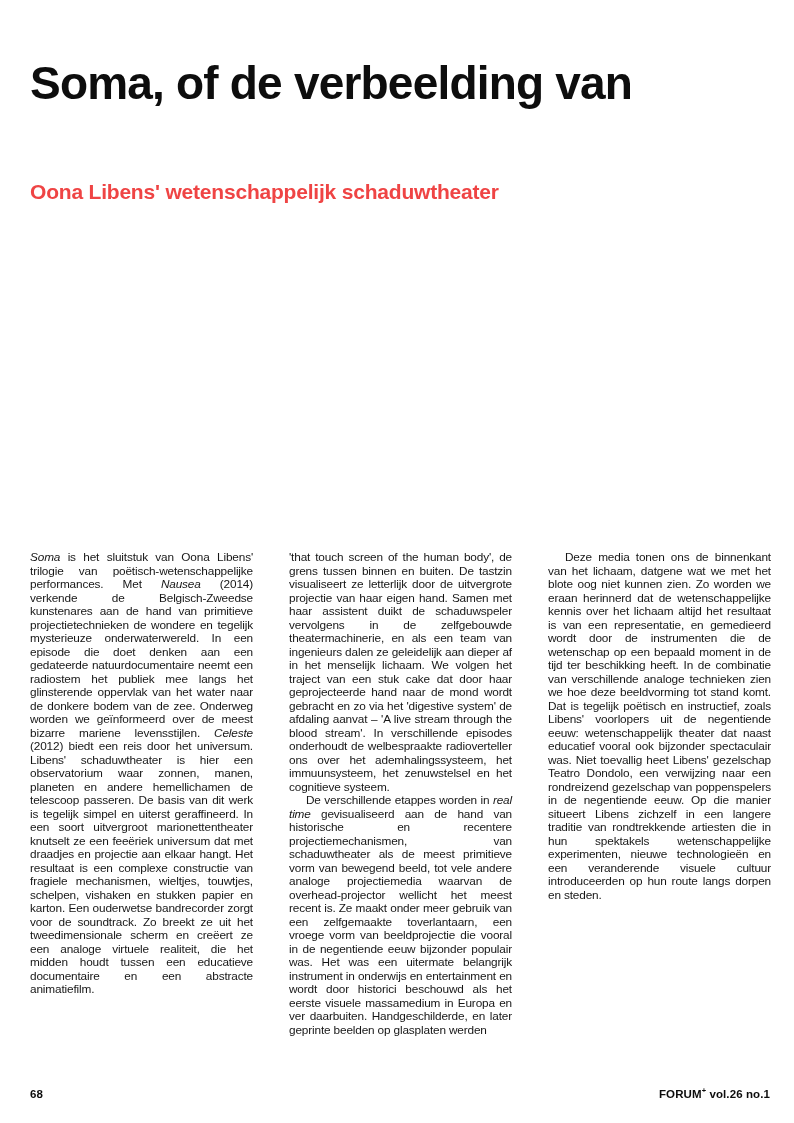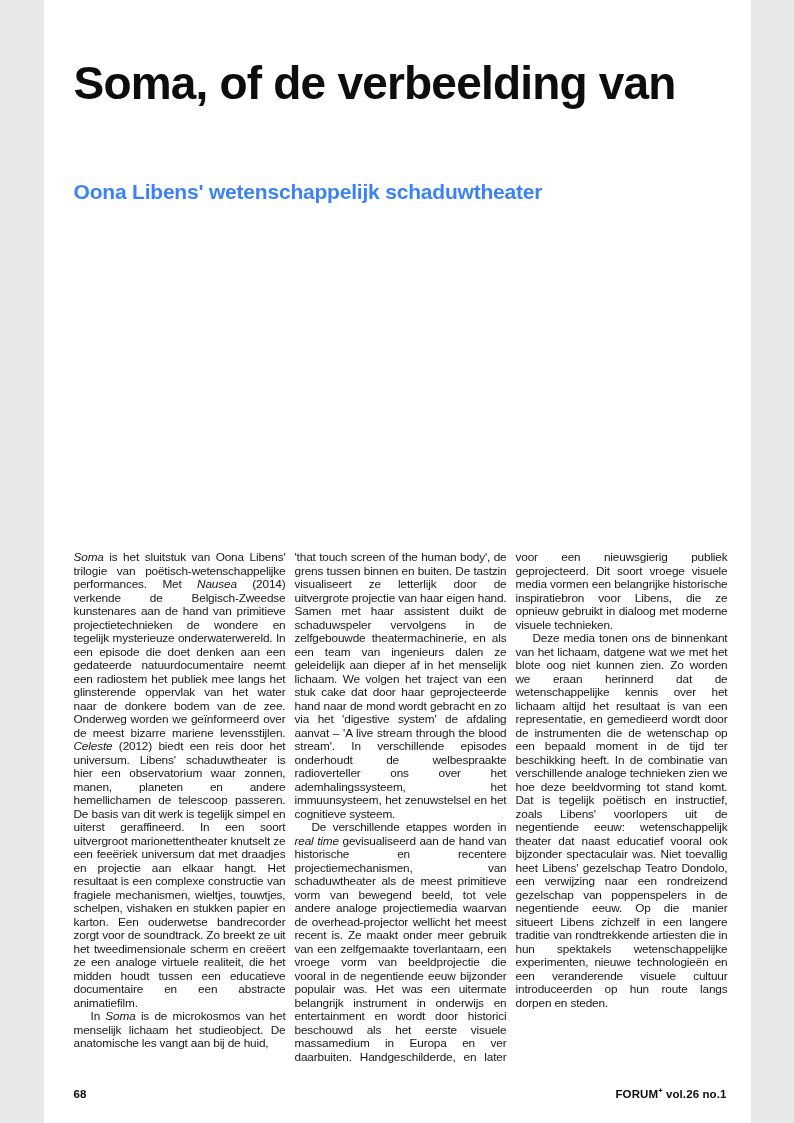--- a/index.html
+++ b/index.html
@@ -1,36 +1,36 @@
 <!DOCTYPE html>
 <html lang="nl"><head>
 <meta charset="utf-8">
 <style>
   html,body{margin:0;padding:0;background:#e8e8e8;}
   .page{
     position:relative;
-    width:707px;height:1123px;
+    width:794px;height:1123px;
     margin:0 auto;
     background:#ffffff;
     overflow:hidden;
     font-family:"Liberation Sans", sans-serif;
     color:#121212;
   }
   .title{
     position:absolute;left:30px;top:24px;right:24px;
     font-size:46px;font-weight:bold;line-height:56px;
     letter-spacing:-0.8px;color:#0d0d0d;
   }
   .subtitle{
     position:absolute;left:30px;top:163px;right:24px;
-    font-size:21px;font-weight:bold;letter-spacing:-0.2px;color:#3b82f6;
+    font-size:21px;font-weight:bold;letter-spacing:-0.2px;color:#ef4444;
   }
   .columns{
     position:absolute;left:30px;top:551px;right:23px;
-    display:flex;gap:9px;
+    display:flex;gap:36px;
     height:512px;overflow:hidden;
   }
   .col{
     flex:1 1 0;
     font-size:11.8px;line-height:13.5px;
     letter-spacing:-0.15px;
     text-align:justify;
     color:#161616;
   }
   .para{margin:0;}
@@ -52,28 +52,26 @@
 
   <h1 class="title">
     <span style="display:block">Soma, of de verbeelding van</span>
   </h1>
 
   <h2 class="subtitle">Oona Libens' wetenschappelijk schaduwtheater</h2>
 
   <div class="columns">
     <div class="col">
         <div class="para"><em>Soma</em><span> is het sluitstuk van Oona Libens' trilogie van poëtisch-wetenschappelijke performances. Met </span><em>Nausea</em><span> (2014) verkende de Belgisch-Zweedse kunstenares aan de hand van primitieve projectietechnieken de wondere en tegelijk mysterieuze onderwaterwereld. In een episode die doet denken aan een gedateerde natuurdocumentaire neemt een radiostem het publiek mee langs het glinsterende oppervlak van het water naar de donkere bodem van de zee. Onderweg worden we geïnformeerd over de meest bizarre mariene levensstijlen. </span><em>Celeste</em><span> (2012) biedt een reis door het universum. Libens' schaduwtheater is hier een observatorium waar zonnen, manen, planeten en andere hemellichamen de telescoop passeren. De basis van dit werk is tegelijk simpel en uiterst geraffineerd. In een soort uitvergroot marionettentheater knutselt ze een feeëriek universum dat met draadjes en projectie aan elkaar hangt. Het resultaat is een complexe constructie van fragiele mechanismen, wieltjes, touwtjes, schelpen, vishaken en stukken papier en karton. Een ouderwetse bandrecorder zorgt voor de soundtrack. Zo breekt ze uit het tweedimensionale scherm en creëert ze een analoge virtuele realiteit, die het midden houdt tussen een educatieve documentaire en een abstracte animatiefilm.</span></div>
-        <div class="para indent"><span>In </span><em>Soma</em><span> is de microkosmos van het menselijk lichaam het studieobject. De anatomische les vangt aan bij de huid,</span></div>
       </div>
     <div class="col">
         <div class="para"><span>'that touch screen of the human body', de grens tussen binnen en buiten. De tastzin visualiseert ze letterlijk door de uitvergrote projectie van haar eigen hand. Samen met haar assistent duikt de schaduwspeler vervolgens in de zelfgebouwde theatermachinerie, en als een team van ingenieurs dalen ze geleidelijk aan dieper af in het menselijk lichaam. We volgen het traject van een stuk cake dat door haar geprojecteerde hand naar de mond wordt gebracht en zo via het 'digestive system' de afdaling aanvat – 'A live stream through the blood stream'. In verschillende episodes onderhoudt de welbespraakte radioverteller ons over het ademhalingssysteem, het immuunsysteem, het zenuwstelsel en het cognitieve systeem.</span></div>
         <div class="para indent"><span>De verschillende etappes worden in </span><em>real time</em><span> gevisualiseerd aan de hand van historische en recentere projectiemechanismen, van schaduwtheater als de meest primitieve vorm van bewegend beeld, tot vele andere analoge projectiemedia waarvan de overhead-projector wellicht het meest recent is. Ze maakt onder meer gebruik van een zelfgemaakte toverlantaarn, een vroege vorm van beeldprojectie die vooral in de negentiende eeuw bijzonder populair was. Het was een uitermate belangrijk instrument in onderwijs en entertainment en wordt door historici beschouwd als het eerste visuele massamedium in Europa en ver daarbuiten. Handgeschilderde, en later geprinte beelden op glasplaten werden</span></div>
       </div>
     <div class="col">
-        <div class="para"><span>voor een nieuwsgierig publiek geprojecteerd. Dit soort vroege visuele media vormen een belangrijke historische inspiratiebron voor Libens, die ze opnieuw gebruikt in dialoog met moderne visuele technieken.</span></div>
         <div class="para indent"><span>Deze media tonen ons de binnenkant van het lichaam, datgene wat we met het blote oog niet kunnen zien. Zo worden we eraan herinnerd dat de wetenschappelijke kennis over het lichaam altijd het resultaat is van een representatie, en gemedieerd wordt door de instrumenten die de wetenschap op een bepaald moment in de tijd ter beschikking heeft. In de combinatie van verschillende analoge technieken zien we hoe deze beeldvorming tot stand komt. Dat is tegelijk poëtisch en instructief, zoals Libens' voorlopers uit de negentiende eeuw: wetenschappelijk theater dat naast educatief vooral ook bijzonder spectaculair was. Niet toevallig heet Libens' gezelschap Teatro Dondolo, een verwijzing naar een rondreizend gezelschap van poppenspelers in de negentiende eeuw. Op die manier situeert Libens zichzelf in een langere traditie van rondtrekkende artiesten die in hun spektakels wetenschappelijke experimenten, nieuwe technologieën en een veranderende visuele cultuur introduceerden op hun route langs dorpen en steden.</span></div>
       </div>
   </div>
 
   <div class="footer">
     <span class="pageno">68</span>
     <span class="journal"><span>FORUM</span><sup>+</sup><span> vol.26 no.1</span></span>
   </div>
 
 </div>

